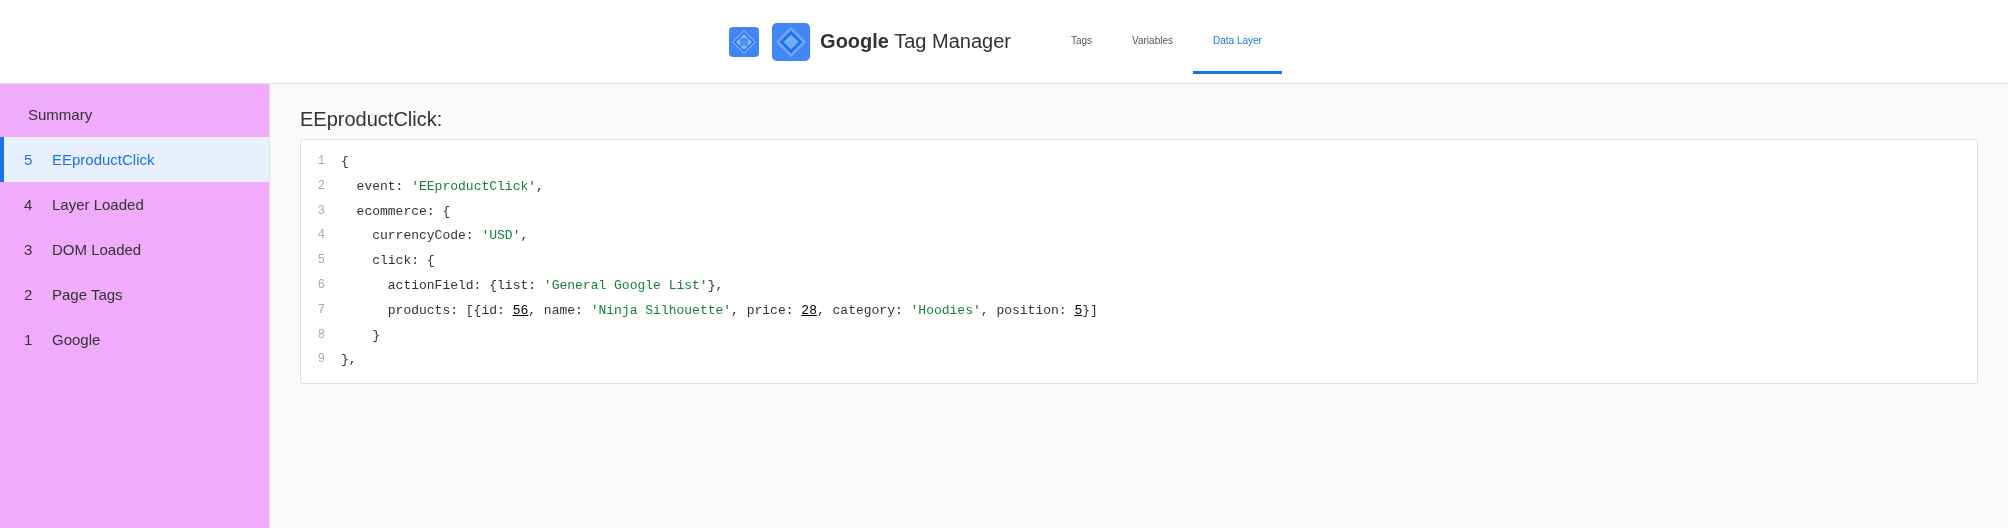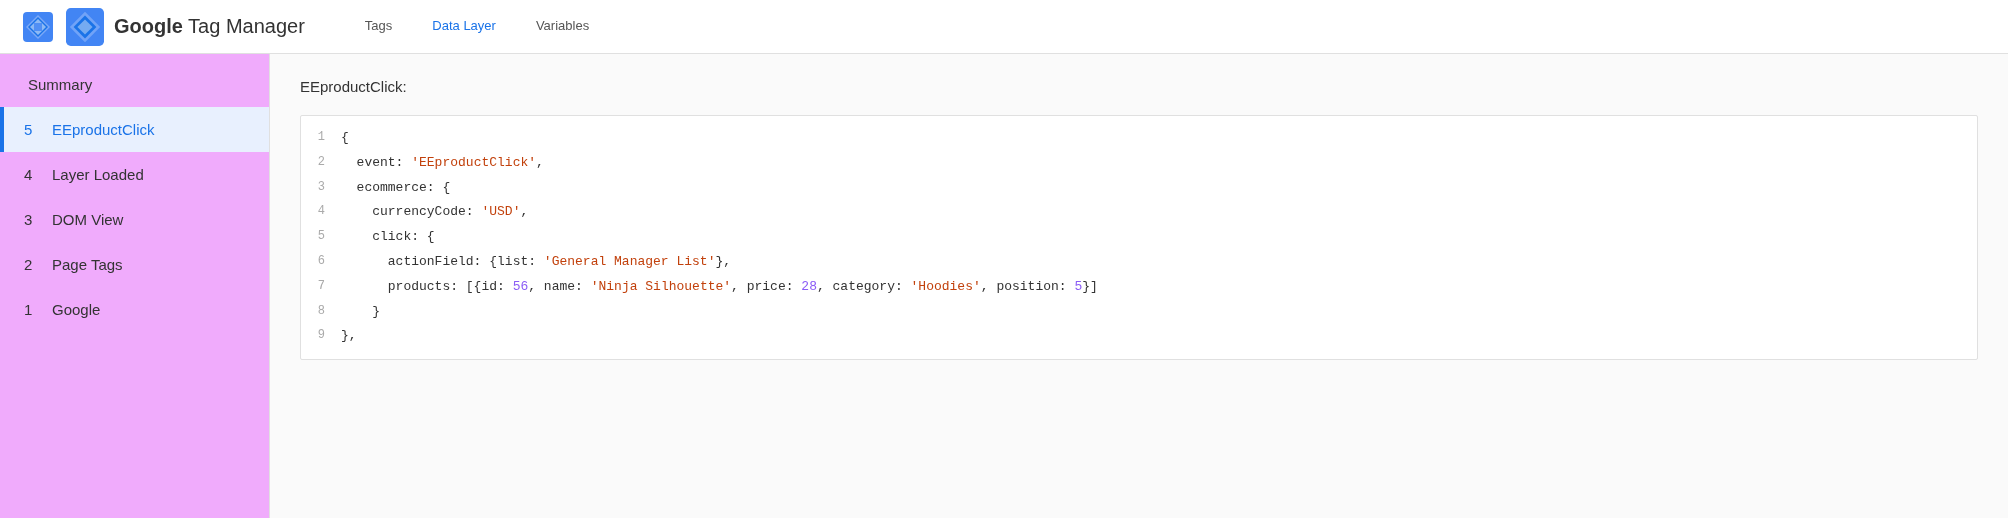--- a/index.html
+++ b/index.html
@@ -2,24 +2,25 @@
 <html><head>
   <meta charset="utf-8">
   <style>
     * { box-sizing: border-box; margin: 0; padding: 0; }
     body { font-family: Arial, sans-serif; background: #fff; color: #333; font-size: 14px; }
 
     
     .header {
       display: flex;
       align-items: center;
-      padding: 0 20px;
-      height: 54px;
+      padding: 0 12px;
+      height: 84px;
       border-bottom: 1px solid #e0e0e0;
       background: #fff;
+      justify-content: center;
     }
     .logo-area {
       display: flex;
       align-items: center;
       margin-right: 40px;
     }
     .logo-icon {
       width: 36px;
       height: 36px;
       margin-right: 10px;
@@ -35,21 +36,21 @@
     .nav-tabs {
       display: flex;
       align-items: center;
       height: 100%;
     }
     .nav-tab {
       padding: 0 20px;
       height: 64px;
       display: flex;
       align-items: center;
-      font-size: 13px;
+      font-size: 10px;
       color: #555;
       cursor: pointer;
       border-bottom: 3px solid transparent;
       text-decoration: none;
     }
     .nav-tab.active {
       color: #1a73e8;
       border-bottom: 3px solid #1a73e8;
     }
 
@@ -97,24 +98,24 @@
     }
 
     
     .content {
       flex: 1;
       background: #fafafa;
       overflow-y: auto;
       padding: 24px 30px;
     }
     .content-title {
-      font-size: 15px;
+      font-size: 20px;
       font-weight: 500;
       color: #333;
-      margin-bottom: 20px;
+      margin-bottom: 8px;
     }
 
     
     .code-block {
       background: #fff;
       border: 1px solid #e0e0e0;
       border-radius: 2px;
       font-family: 'Courier New', Courier, monospace;
       font-size: 13px;
       padding: 10px 0;
@@ -131,22 +132,22 @@
       min-width: 40px;
       text-align: right;
       padding-right: 16px;
       user-select: none;
       font-size: 12px;
     }
     .line-content {
       color: #333;
       white-space: pre;
     }
-    .str { color: #c2410c; }
-    .num-val { color: #8b5cf6; }
+    .str { color: #15803d; }
+    .num-val { color: #000000; text-decoration: underline; }
   </style>
 </head>
 <body>
 
 <div class="header">
   <div class="logo-area">
 
     <svg class="logo-icon" viewBox="0 0 36 36" xmlns="http://www.w3.org/2000/svg">
       <rect x="3" y="3" width="30" height="30" rx="4" fill="#4285f4"></rect>
       <polygon points="18,6 30,18 18,30 6,18" fill="#fff" opacity="0.3"></polygon>
@@ -162,42 +163,42 @@
       <polygon points="20,8 32,20 20,32 8,20" fill="#1a73e8"></polygon>
       <polygon points="20,12 28,20 20,28 12,20" fill="white" opacity="0.4"></polygon>
     </svg>
     <div class="logo-text">
       <span>Google</span>
       <span style="font-weight:400;">Tag Manager</span>
     </div>
   </div>
   <nav class="nav-tabs">
     <a class="nav-tab">Tags</a>
+    <a class="nav-tab">Variables</a>
     <a class="nav-tab active">Data Layer</a>
-    <a class="nav-tab">Variables</a>
   </nav>
 </div>
 
 <div class="main-layout">
 
   <div class="sidebar">
     <div class="sidebar-item summary">
       <span>Summary</span>
     </div>
     <div class="sidebar-item active">
       <span class="num">5</span>
       <span>EEproductClick</span>
     </div>
     <div class="sidebar-item">
       <span class="num">4</span>
       <span>Layer Loaded</span>
     </div>
     <div class="sidebar-item">
       <span class="num">3</span>
-      <span>DOM View</span>
+      <span>DOM Loaded</span>
     </div>
     <div class="sidebar-item">
       <span class="num">2</span>
       <span>Page Tags</span>
     </div>
     <div class="sidebar-item">
       <span class="num">1</span>
       <span>Google</span>
     </div>
   </div>
@@ -226,21 +227,21 @@
         <span class="line-content">    currencyCode: <span class="str">'USD'</span>,</span>
       </div>
 
       <div class="code-line">
         <span class="line-num">5</span>
         <span class="line-content">    click: {</span>
       </div>
 
       <div class="code-line">
         <span class="line-num">6</span>
-        <span class="line-content">      actionField: {list: <span class="str">'General Manager List'</span>},</span>
+        <span class="line-content">      actionField: {list: <span class="str">'General Google List'</span>},</span>
       </div>
 
       <div class="code-line">
         <span class="line-num">7</span>
         <span class="line-content">      products: [{id: <span class="num-val">56</span>, name: <span class="str">'Ninja Silhouette'</span>, price: <span class="num-val">28</span>, category: <span class="str">'Hoodies'</span>, position: <span class="num-val">5</span>}]</span>
       </div>
 
       <div class="code-line">
         <span class="line-num">8</span>
         <span class="line-content">    }</span>

